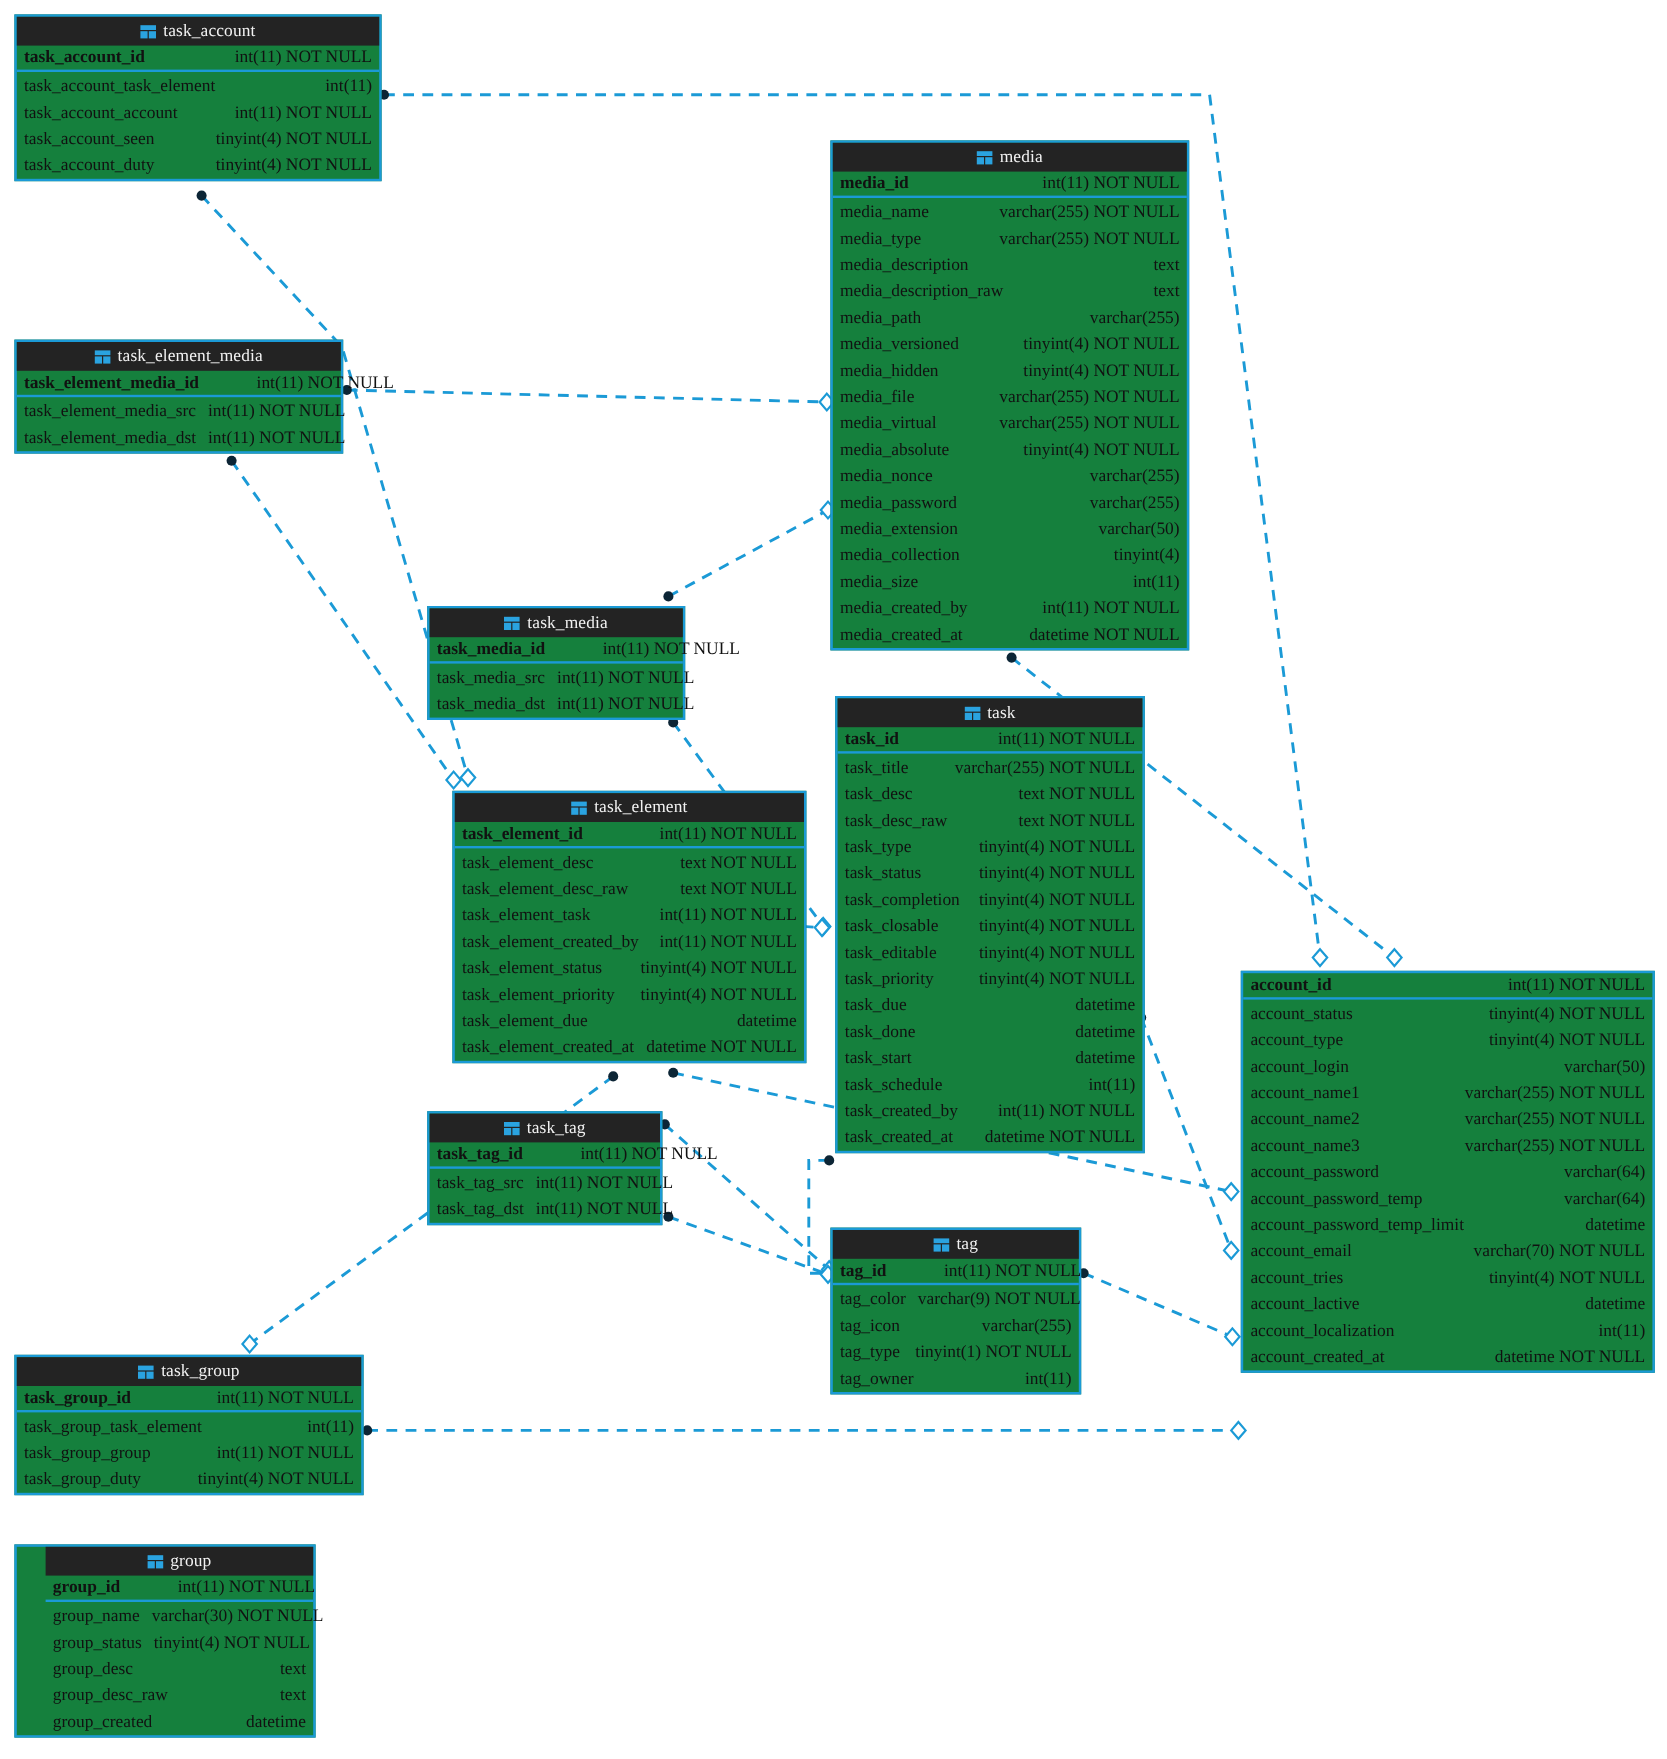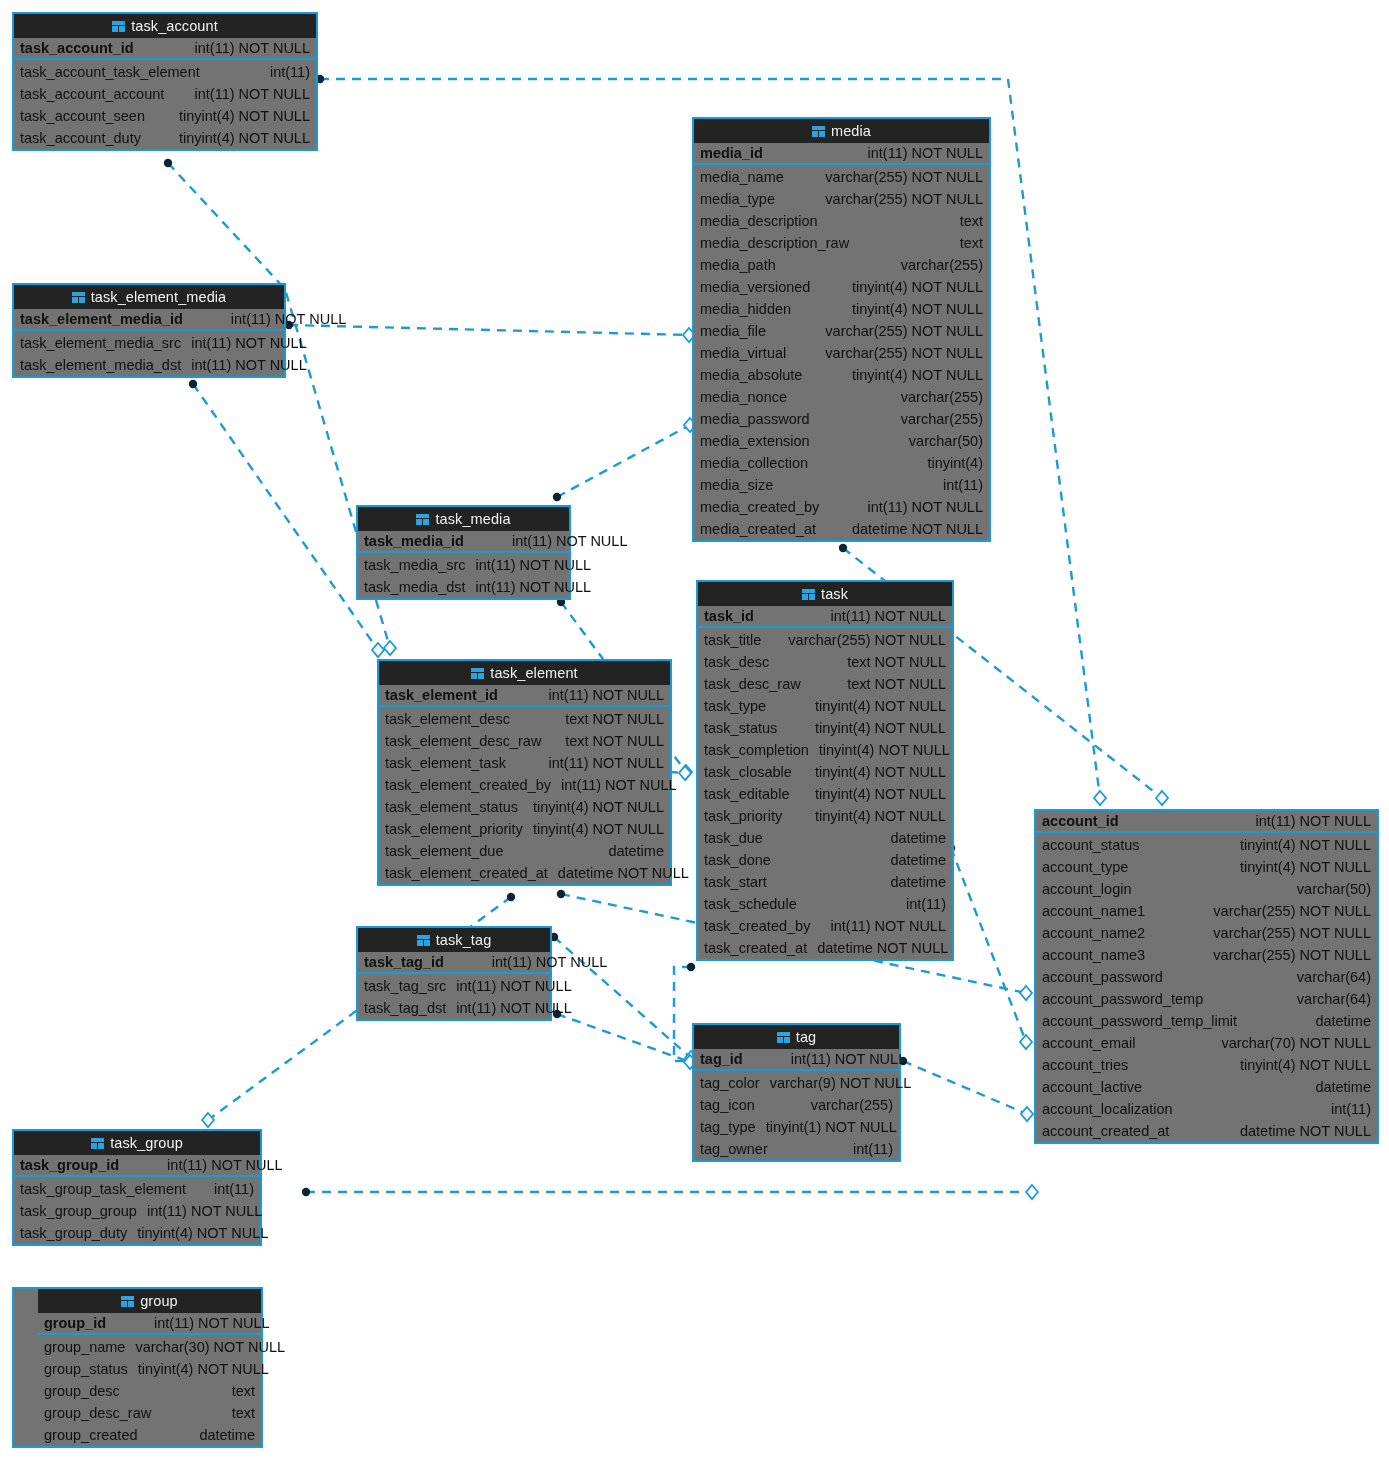--- a/index.html
+++ b/index.html
@@ -22,23 +22,24 @@
     position: absolute;
     left: 0;
     top: 0;
     width: 1389px;
     height: 1466px;
     pointer-events: none;
   }
   .entity {
     position: absolute;
     border: 2px solid #1b9ad6;
-    background: #737373;
+    background: #15803d;
     box-sizing: border-box;
     box-shadow: 0 0 0 0 rgba(0,0,0,0);
+    font-family: Liberation Serif, serif;
   }
   .ent-header {
     background: #232323;
     color: #f2f2f2;
     font-size: 14.5px;
     line-height: 1;
     height: 24px;
     display: flex;
     align-items: center;
     justify-content: center;
@@ -560,21 +561,21 @@
         <div class="row">
           <span class="fname">tag_type</span>
           <span class="ftype">tinyint(1) NOT NULL</span>
         </div>
         <div class="row">
           <span class="fname">tag_owner</span>
           <span class="ftype">int(11)</span>
         </div>
       </div>
     </div>
-    <div class="entity" style="left: 12px; top: 1129px; width: 250px;">
+    <div class="entity" style="left: 12px; top: 1129px; width: 291px;">
       <div class="ent-header">
         <span class="tbl-icon">
           <i class="bar"></i>
           <i class="c1"></i>
           <i class="c2"></i>
         </span>
         <span>task_group</span>
       </div>
       <div class="row pk-row">
         <span class="fname">task_group_id</span>

